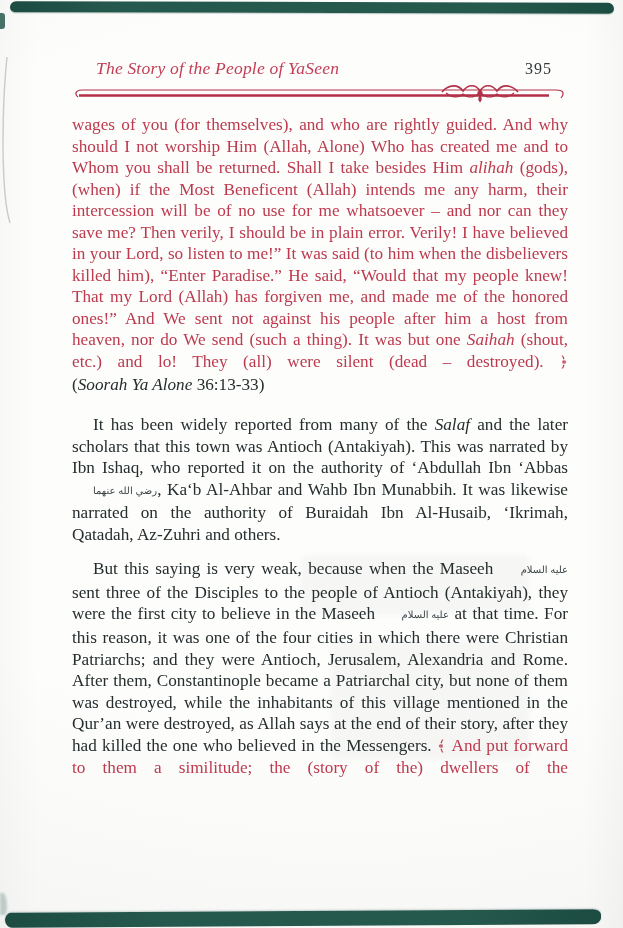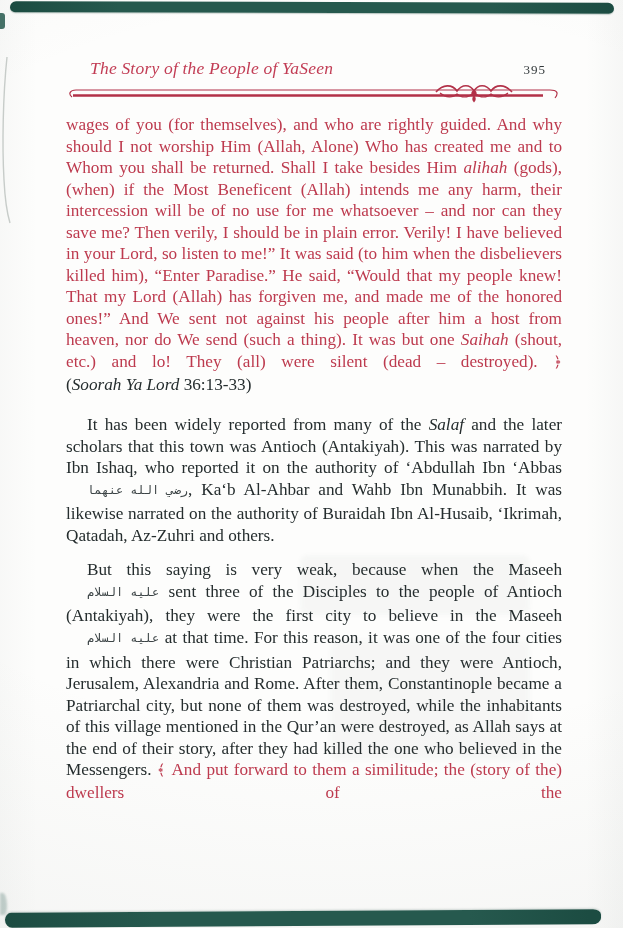--- a/index.html
+++ b/index.html
@@ -37,44 +37,44 @@
     position:absolute;left:0;top:893px;width:7px;height:22px;
     background:var(--cover_green);opacity:.25;border-radius:0 60% 40% 0;
     filter:blur(1px);
   }
   .page-edge-line{position:absolute;left:0;top:55px;pointer-events:none;}
   
   .show-through{position:absolute;pointer-events:none;background:#6a7a72;opacity:0.045;border-radius:8px;filter:blur(2px);}
   .st1{left:300px;top:555px;width:230px;height:60px;}
   .st2{left:330px;top:640px;width:200px;height:120px;}
 
-  .column{position:absolute;left:66px;top:58px;width:496px;}
+  .column{position:absolute;left:72px;top:58px;width:496px;}
   .header-row{
     display:flex;justify-content:space-between;align-items:baseline;
     padding:0 16px 0 24px;
   }
   .header-title{
     font-style:italic;color:var(--red_header);font-size:17.5px;letter-spacing:0.2px;
   }
-  .page-number{color:var(--black_strong);font-size:13px;letter-spacing:1px;}
+  .page-number{color:var(--black_strong);font-size:16px;letter-spacing:1px;}
   .divider{display:block;margin-top:4px;width:496px;height:20px;}
 
   .text-body{margin-top:11px;font-size:17.2px;line-height:21.55px;color:var(--black);}
   .text-body p{margin:0;text-align:justify;}
   .p-quran{color:var(--red);text-align-last:justify;}
   .p-cite{margin-bottom:19px !important;text-align-last:left;}
   .p-body{margin-bottom:13px !important;}
   .ind{text-indent:21px;}
   .p-just{text-align-last:justify;}
   .s-r{color:var(--red);margin-top:17px;}
   .s-ri{color:var(--red);font-style:italic;}
   .s-b{color:var(--black);}
   .s-bi{color:var(--black);font-style:italic;}
   .s-ar{
-    font-family:Liberation Mono, monospace;font-size:12px;color:#3c4446;
+    font-family:Liberation Sans, sans-serif;font-size:10px;color:#3c4446;
     letter-spacing:-0.5px;display:inline-block;transform:translateY(-1px);
   }
   .s-orn{font-family:"DejaVu Sans", sans-serif;color:var(--red);font-size:15px;}
 </style>
 </head>
 <body>
 
 <div class="scan-tint"></div>
 <div class="cover-top"></div>
 <div class="cover-bottom"></div>
@@ -104,17 +104,17 @@
       <path d="M38 0 c-7 -8 -16 -8 -21 -1 c-5 -7 -13 -7 -17 0" fill="none" stroke="#b23148" stroke-width="1.6"></path>
       <path d="M-34 1 c6 5 13 5 17 1 c4 4 11 4 15 0" fill="none" stroke="#b23148" stroke-width="1.1"></path>
       <path d="M34 1 c-6 5 -13 5 -17 1 c-4 4 -11 4 -15 0" fill="none" stroke="#b23148" stroke-width="1.1"></path>
       <circle cx="0" cy="1" r="2.6" fill="#b23148"></circle>
       <path d="M0 3 q-3.5 4 0 7.5 q3.5 -3.5 0 -7.5" fill="#b23148"></path>
     </g>
   </svg>
 
   <div class="text-body">
       <p class="p-quran"><span class="s-r">wages of you (for themselves), and who are rightly guided. And why should I not worship Him (Allah, Alone) Who has created me and to Whom you shall be returned. Shall I take besides Him </span><span class="s-ri">alihah</span><span class="s-r"> (gods), (when) if the Most Beneficent (Allah) intends me any harm, their intercession will be of no use for me whatsoever – and nor can they save me? Then verily, I should be in plain error. Verily! I have believed in your Lord, so listen to me!” It was said (to him when the disbelievers killed him), “Enter Paradise.” He said, “Would that my people knew! That my Lord (Allah) has forgiven me, and made me of the honored ones!” And We sent not against his people after him a host from heaven, nor do We send (such a thing). It was but one </span><span class="s-ri">Saihah</span><span class="s-r"> (shout, etc.) and lo! They (all) were silent (dead – destroyed). </span><span class="s-orn">﴿</span></p>
-      <p class="p-cite"><span class="s-b">(</span><span class="s-bi">Soorah Ya Lord</span><span class="s-b"> 36:13-33)</span></p>
+      <p class="p-cite"><span class="s-b">(</span><span class="s-bi">Soorah Ya Alone</span><span class="s-b"> 36:13-33)</span></p>
       <p class="p-body ind"><span class="s-b">It has been widely reported from many of the </span><span class="s-bi">Salaf</span><span class="s-b"> and the later scholars that this town was Antioch (Antakiyah). This was narrated by Ibn Ishaq, who reported it on the authority of ‘Abdullah Ibn ‘Abbas </span><span class="s-ar">رضي الله عنهما</span><span class="s-b">, Ka‘b  Al-Ahbar and Wahb Ibn Munabbih. It was likewise narrated on the authority of Buraidah Ibn Al-Husaib, ‘Ikrimah, Qatadah, Az-Zuhri and others.</span></p>
       <p class="p-body ind p-just"><span class="s-b">But this saying is very weak, because when the Maseeh </span><span class="s-ar">عليه السلام</span><span class="s-b"> sent three of the Disciples to the people of Antioch (Antakiyah), they were the first city to believe in the Maseeh </span><span class="s-ar">عليه السلام</span><span class="s-b"> at that time. For this reason, it was one of the four cities in which there were Christian Patriarchs; and they were Antioch, Jerusalem, Alexandria and Rome. After them, Constantinople became a Patriarchal city, but none of them was destroyed, while the inhabitants of this village mentioned in the Qur’an were destroyed, as Allah says at the end of their story, after they had killed the one who believed in the Messengers. </span><span class="s-orn">﴾ </span><span class="s-r">And put forward to them a similitude; the (story of the) dwellers of the</span></p>
     </div>
 </div>
 
 </body></html>

